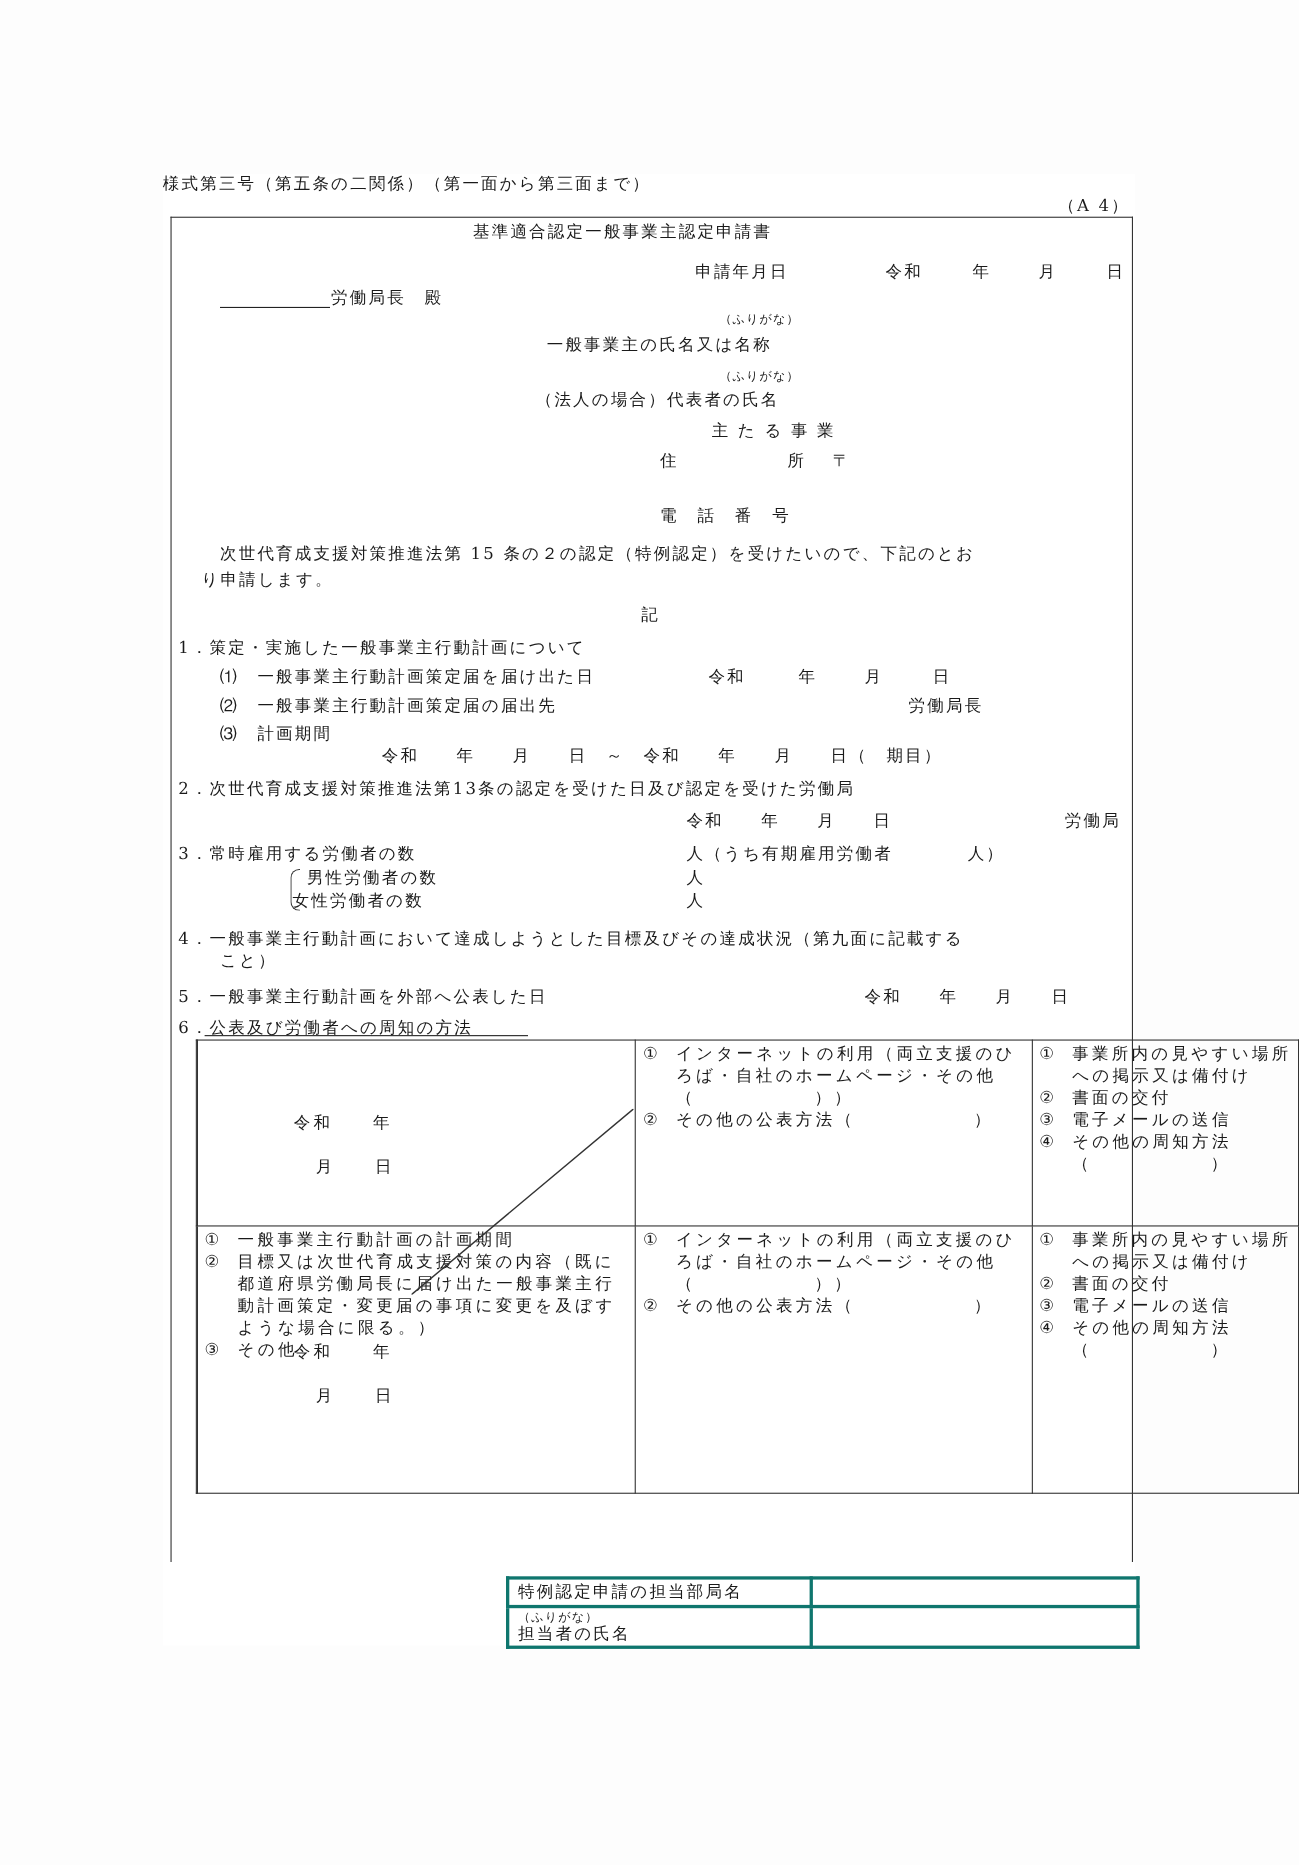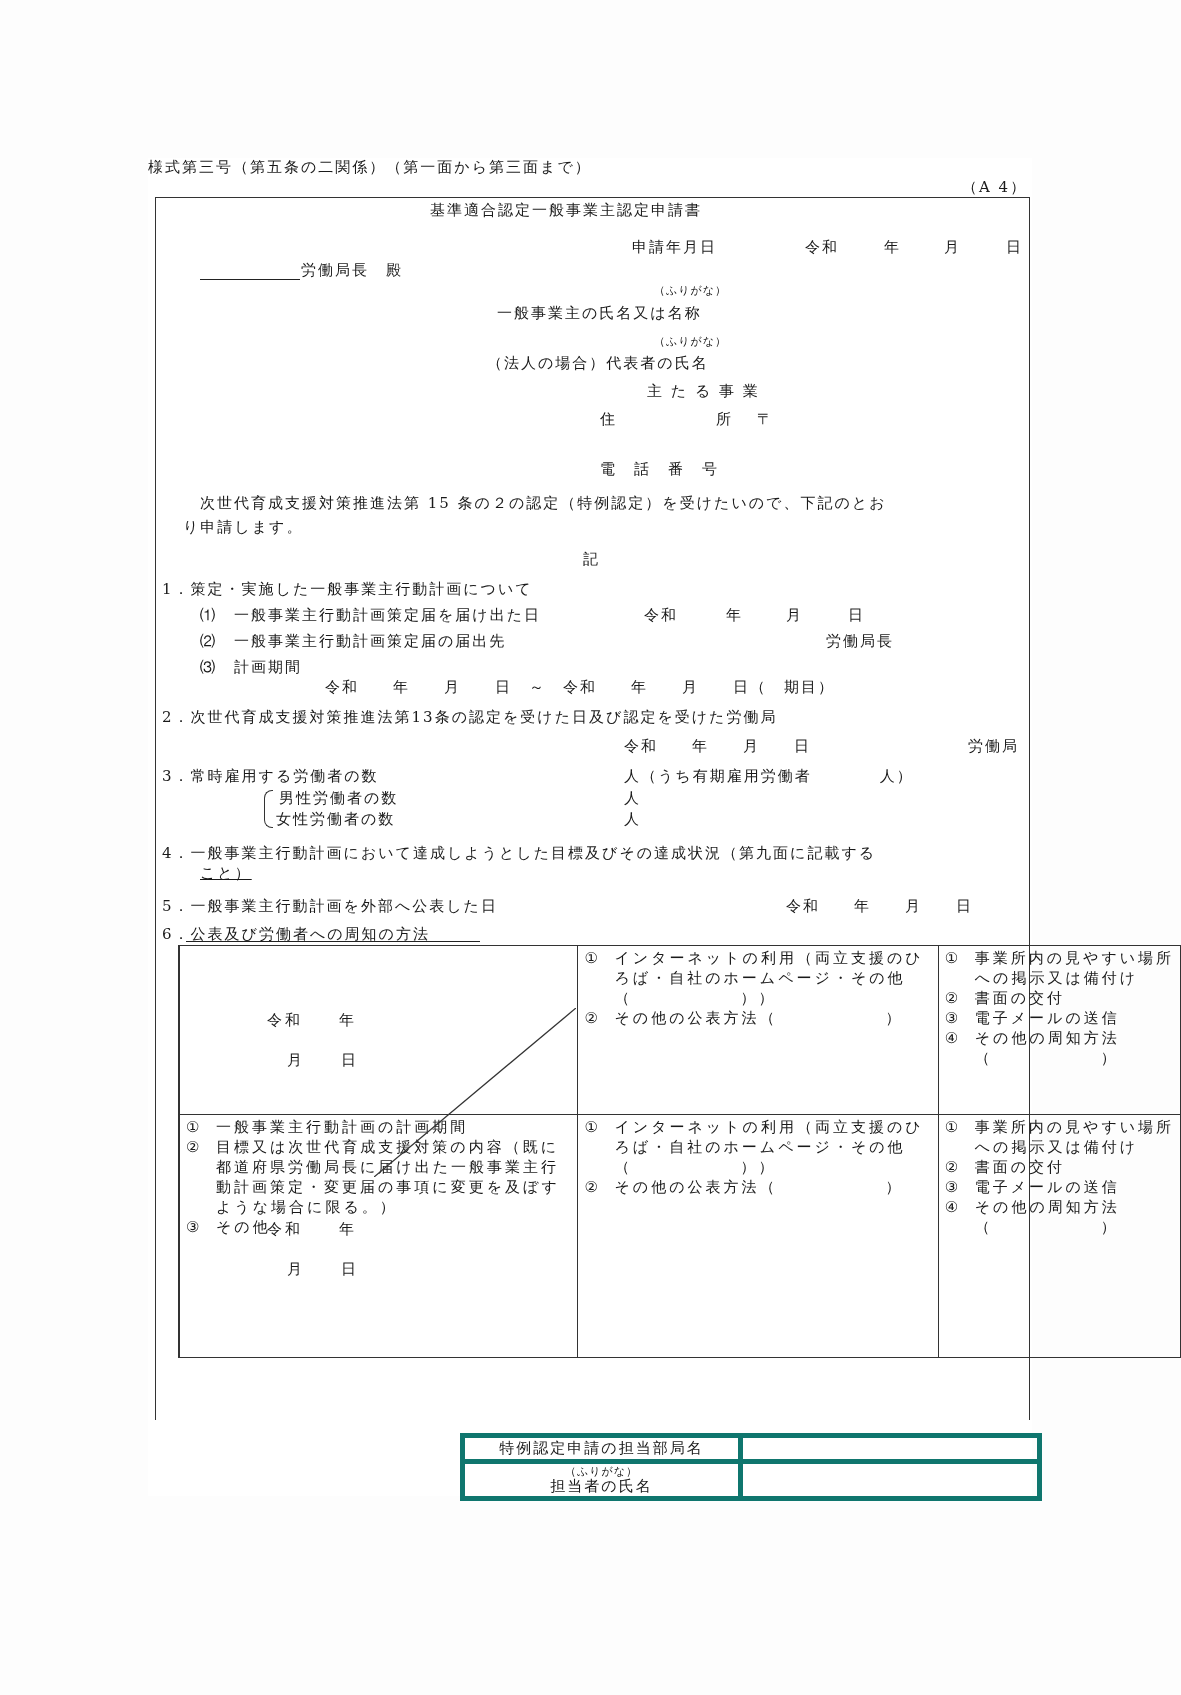--- a/index.html
+++ b/index.html
@@ -23,21 +23,21 @@
       position: absolute; left: 264px; top: 790px; width: 8px; height: 36px;
       border: 1.2px solid #333; border-right: none; border-radius: 8px 0 0 8px;
     }
     table.grid { position: absolute; border-collapse: collapse; }
     table.grid td { border: 1.3px solid #333; vertical-align: top; padding: 0; font-size: 15px; letter-spacing: 3px; line-height: 20px; }
     .cell-text { padding: 2px 4px 0 6px; white-space: normal; }
     .item { display: flex; }
     .item .num { width: 30px; flex: none; }
     .item .body { flex: 1; }
     .contact { position: absolute; left: 460px; top: 1433px; border-collapse: collapse; }
-    .contact td { border: 5px solid #0f766e; font-size: 15px; letter-spacing: 2px; padding: 0 8px; text-align: center; }
+    .contact td { border: 3px solid #0f766e; font-size: 15px; letter-spacing: 2px; padding: 0 8px; text-align: left; }
     svg.diag { position: absolute; left: 374px; top: 1008px; }
   </style>
 </head>
 <body>
 
 <div class="sheet"></div>
 
 <div class="abs t" style="left:148px;top:158px;text-align:center;">様式第三号（第五条の二関係）（第一面から第三面まで）</div>
 <div class="abs t" style="left:962px;top:178px;">（A 4）</div>
 
@@ -70,36 +70,36 @@
 
 <div class="abs t" style="left:162px;top:580px;">1．策定・実施した一般事業主行動計画について</div>
 <div class="abs t" style="left:200px;top:606px;">⑴　一般事業主行動計画策定届を届け出た日</div>
 <div class="abs t" style="left:644px;top:606px;">令和</div>
 <div class="abs t" style="left:726px;top:606px;">年</div>
 <div class="abs t" style="left:786px;top:606px;">月</div>
 <div class="abs t" style="left:848px;top:606px;">日</div>
 <div class="abs t" style="left:200px;top:632px;">⑵　一般事業主行動計画策定届の届出先</div>
 <div class="abs t" style="left:826px;top:632px;">労働局長</div>
 <div class="abs t" style="left:200px;top:658px;">⑶　計画期間</div>
-<div class="abs t" style="left:325px;top:678px;">令和　　年　　月　　日　～　令和　　年　　月　　日（　期目）</div>
+<div class="abs t" style="left:347px;top:678px;">令和　　年　　月　　日　～　令和　　年　　月　　日（　期目）</div>
 
 <div class="abs t" style="left:162px;top:708px;">2．次世代育成支援対策推進法第13条の認定を受けた日及び認定を受けた労働局</div>
 <div class="abs t" style="left:624px;top:737px;">令和　　年　　月　　日</div>
 <div class="abs t" style="left:968px;top:737px;">労働局</div>
 
 <div class="abs t" style="left:162px;top:767px;">3．常時雇用する労働者の数</div>
 <div class="abs t" style="left:624px;top:767px;">人（うち有期雇用労働者　　　　人）</div>
 <div class="bracket"></div>
 <div class="abs t" style="left:279px;top:789px;">男性労働者の数</div>
 <div class="abs t" style="left:624px;top:789px;">人</div>
-<div class="abs t" style="left:276px;top:810px;">女性労働者の数</div>
+<div class="abs t" style="left:266px;top:810px;">女性労働者の数</div>
 <div class="abs t" style="left:624px;top:810px;">人</div>
 
 <div class="abs t" style="left:162px;top:844px;">4．一般事業主行動計画において達成しようとした目標及びその達成状況（第九面に記載する</div>
-<div class="abs t" style="left:200px;top:864px;text-decoration:underline;">こと）</div>
+<div class="abs t" style="left:200px;top:864px;">こと）</div>
 
 <div class="abs t" style="left:162px;top:897px;">5．一般事業主行動計画を外部へ公表した日</div>
 <div class="abs t" style="left:786px;top:897px;">令和　　年　　月　　日</div>
 
 <div class="abs t" style="left:162px;top:925px;">6．公表及び労働者への周知の方法</div>
 <div class="sec6-ul"></div>
 
 <table class="grid" style="left:178px;top:945px;">
   <tbody>
   <tr style="height:169px;">

